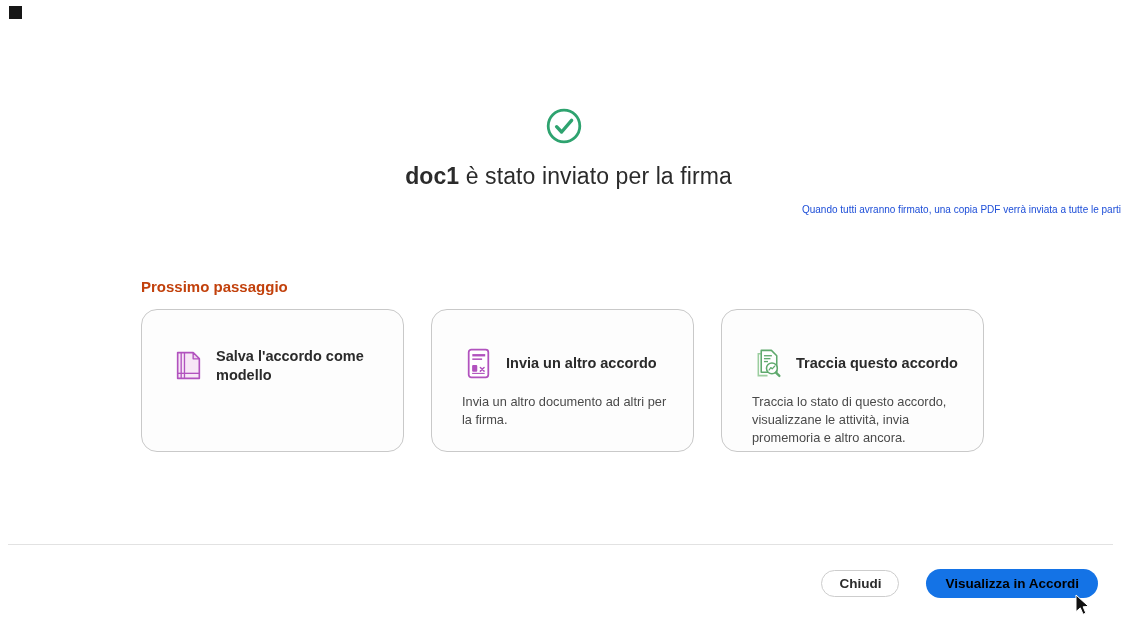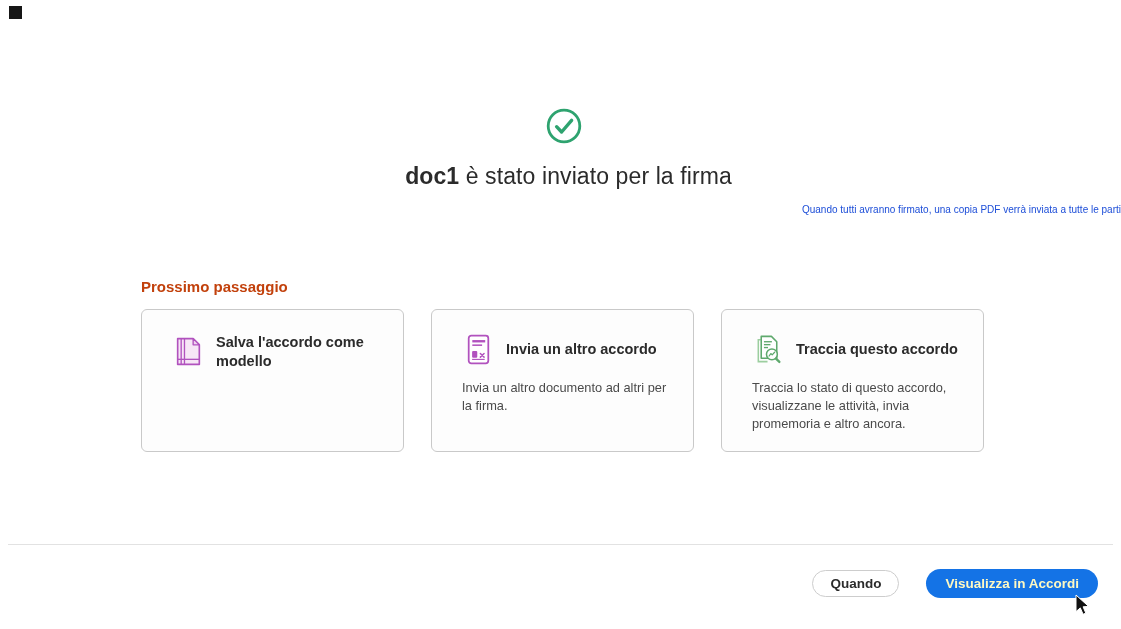--- a/index.html
+++ b/index.html
@@ -30,23 +30,23 @@
   .next-heading {
     position: absolute; left: 141px; top: 278px;
     font-size: 15px; font-weight: 700; color: #c2410c;
   }
   .cards {
     position: absolute; left: 141px; top: 309px;
     display: flex; gap: 27px;
   }
   .card {
     width: 263px; height: 143px;
-    border: 1px solid #c9c9c9; border-radius: 6px;
+    border: 1px solid #c9c9c9; border-radius: 16px;
     background: #fdfdfd;
-    padding: 23px 18px 0 30px;
+    padding: 37px 18px 0 30px;
     cursor: pointer;
   }
   .card-head { display: flex; align-items: center; gap: 11px; }
   .card-icon { flex: 0 0 auto; width: 33px; height: 33px; }
   .card-title {
     font-size: 14.5px; font-weight: 700; color: #2b2b2b; line-height: 1.28;
   }
   .card-body {
     margin-top: 13px; font-size: 12.8px; color: #4a4a4a; line-height: 1.4;
   }
@@ -63,21 +63,21 @@
     font-size: 13.5px; font-weight: 700; cursor: pointer;
     display: inline-flex; align-items: center; justify-content: center;
   }
   .btn-secondary {
     height: 27px; padding: 0 17px;
     background: #ffffff; color: #2b2b2b;
     border: 1.5px solid #cdcdcd;
   }
   .btn-primary {
     height: 29px; padding: 0 19px;
-    background: #1473E6; color: #fef9c3; border: none;
+    background: #1473E6; color: #000000; border: none;
   }
   .cursor { position: absolute; left: 1074px; top: 594px; width: 17px; height: 24px; }
 </style>
 </head>
 <body>
 
 <div class="page">
 
   <div class="corner-square"></div>
 
@@ -145,21 +145,21 @@
         <div class="card-title">Traccia questo accordo</div>
       </div>
       <div class="card-body">Traccia lo stato di questo accordo, visualizzane le attività, invia promemoria e altro ancora.</div>
     </div>
 
   </div>
 
   <div class="divider"></div>
 
   <div class="footer">
-    <button class="btn btn-secondary">Quando</button>
+    <button class="btn btn-secondary">Chiudi</button>
     <button class="btn btn-primary">Visualizza in Accordi</button>
   </div>
 
   <div class="cursor">
     <svg width="17" height="24" viewBox="0 0 17 24">
       <path d="M2 1 L2 17.6 L6.3 13.9 L9.1 20.3 L11.8 19.1 L9.1 12.8 L14.6 12.4 Z" fill="#111111" stroke="#ffffff" stroke-width="1" stroke-linejoin="round"></path>
     </svg>
   </div>
 
 </div>

